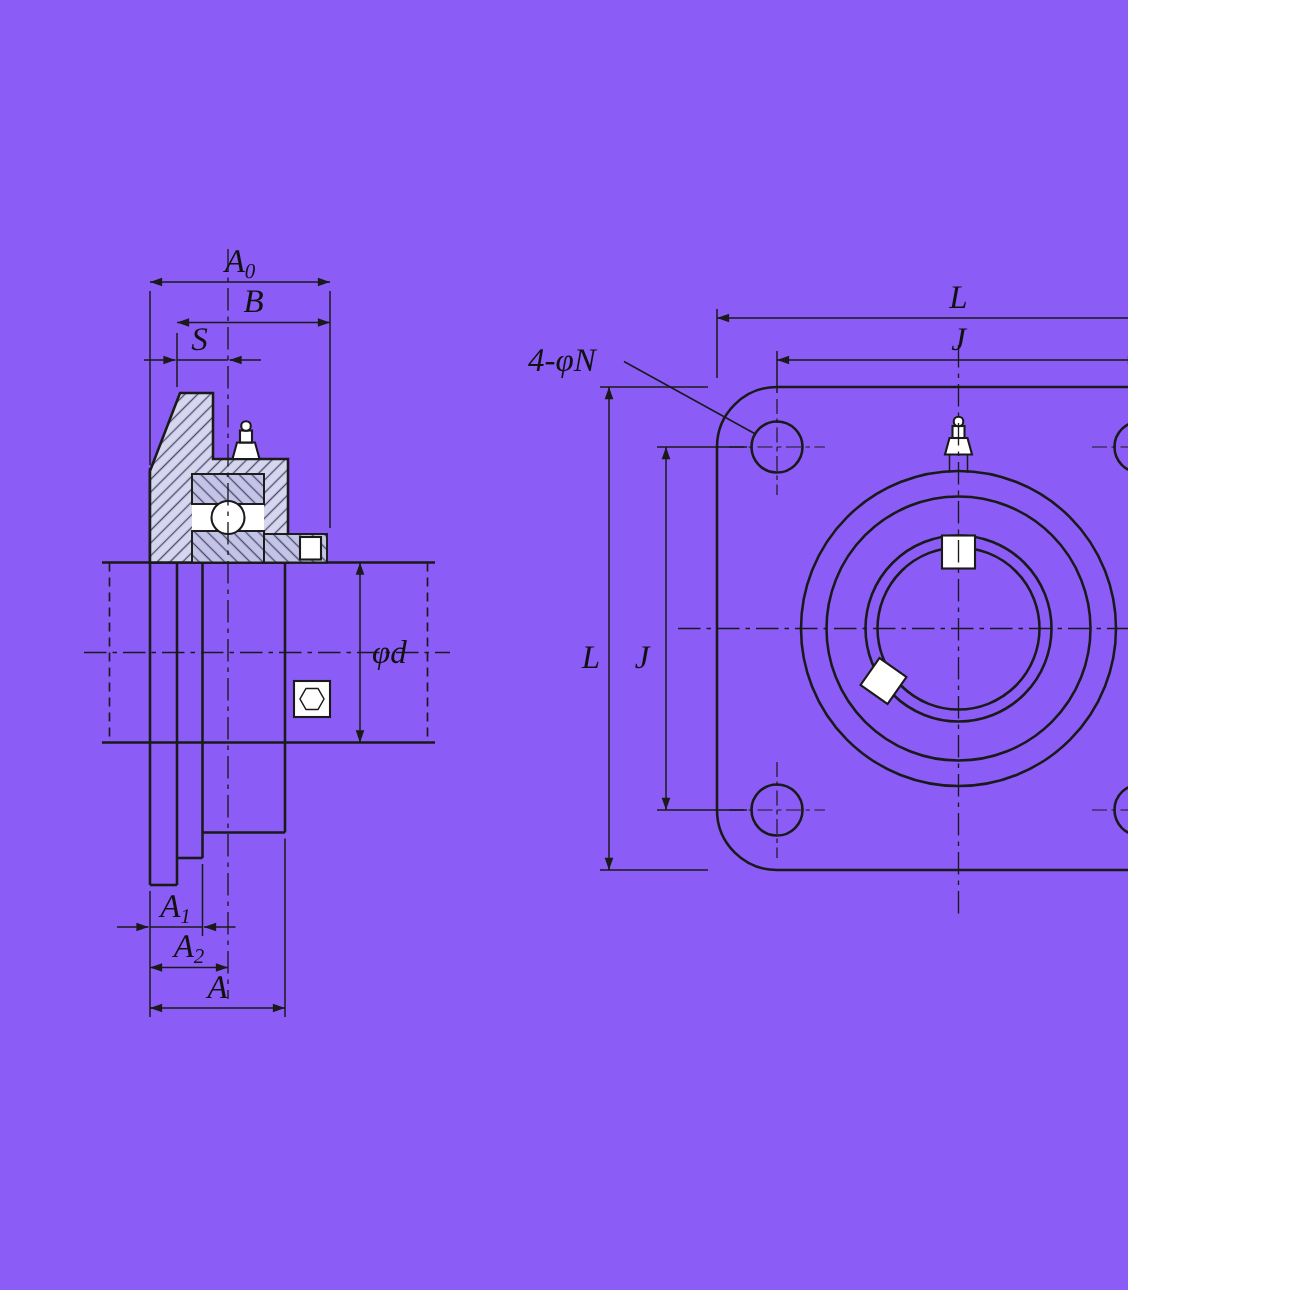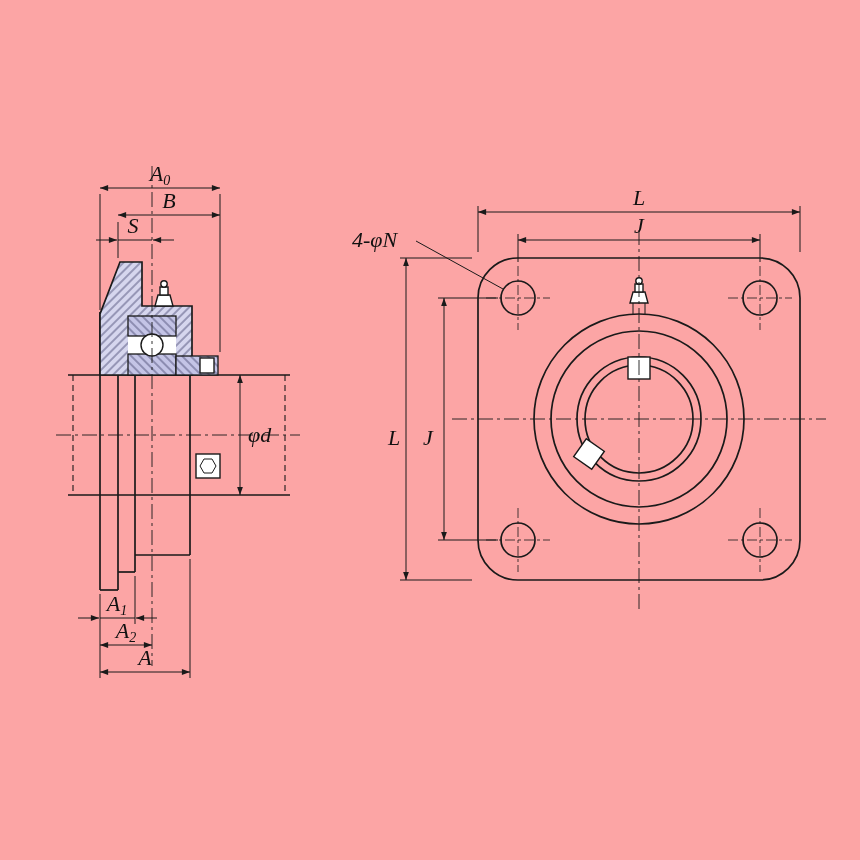--- a/index.html
+++ b/index.html
@@ -1,16 +1,16 @@
 <!DOCTYPE html>
 <html><head>
 <meta charset="utf-8">
 <style>
   html,body{margin:0;padding:0;background:#ffffff;}
-  #canvas{width:860px;height:860px;background:#fca5a5;position:relative;overflow:hidden;}
+  #canvas{width:752px;height:860px;background:#8b5cf6;position:relative;overflow:hidden;}
   svg{display:block;}
   .obj{stroke:#1a1a1a;stroke-width:1.7;fill:none;}
   .thin{stroke:#1a1a1a;stroke-width:1;fill:none;}
   .dash{stroke:#1a1a1a;stroke-width:1.1;fill:none;stroke-dasharray:6 4;}
   .cl{stroke:#1a1a1a;stroke-width:0.9;fill:none;stroke-dasharray:15 4 3 4;}
   .cross{stroke:#1a1a1a;stroke-width:0.8;fill:none;stroke-dasharray:10 3 3 3;}
   .dim{stroke:#1a1a1a;stroke-width:1;fill:none;}
   .white{fill:#ffffff;stroke:#1a1a1a;stroke-width:1.4;}
   .lbl{font-family:"Liberation Serif",serif;font-style:italic;font-size:22px;fill:#111;text-anchor:middle;}
   .lbl-start{text-anchor:start;}

